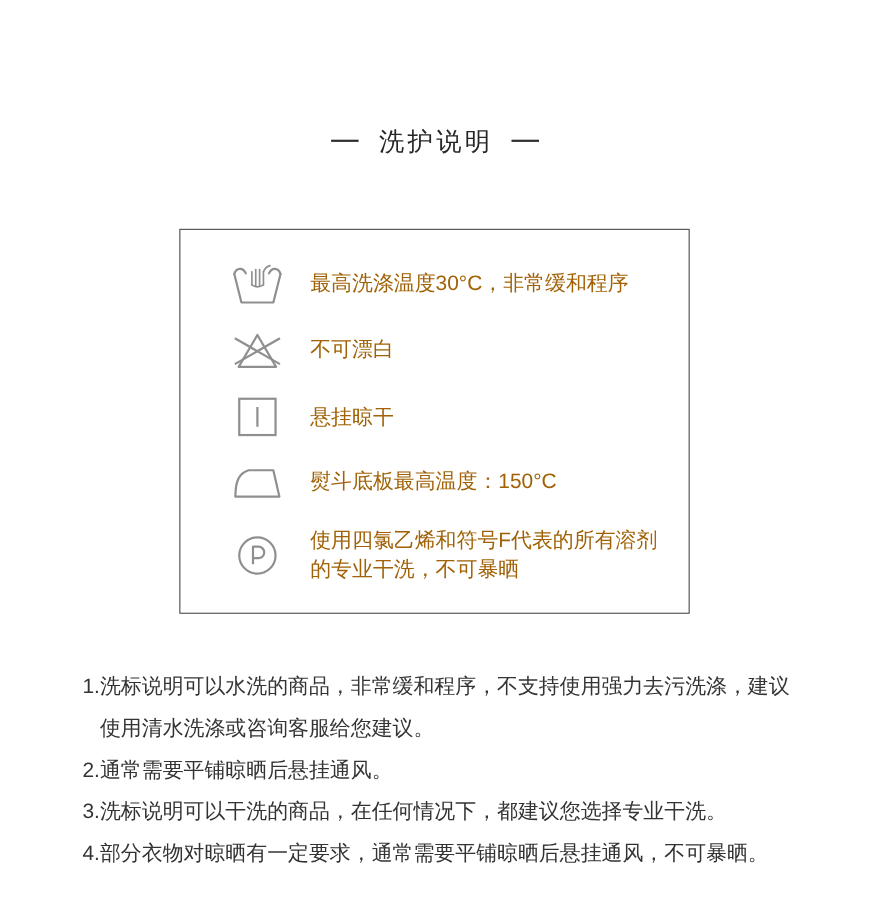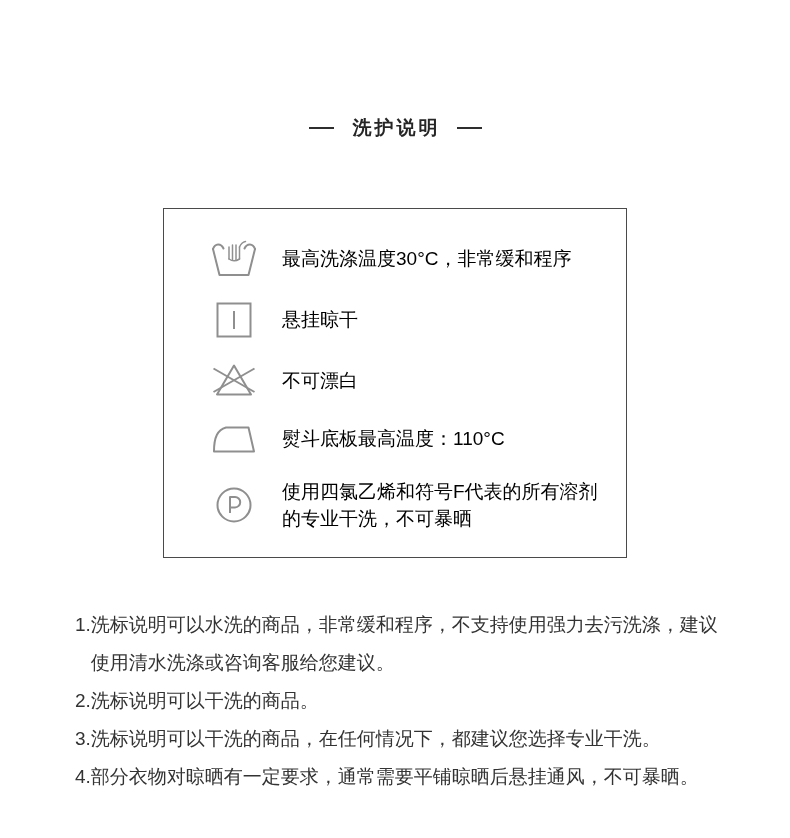--- a/index.html
+++ b/index.html
@@ -28,22 +28,22 @@
     justify-content: center;
     gap: 19px;
   }
   .title-dash {
     width: 25px;
     height: 2px;
     background: #2e2e2e;
   }
   .page-title {
     margin: 0;
-    font-size: 19px;
-    font-weight: 700;
+    font-size: 23px;
+    font-weight: 400;
     color: #262626;
     letter-spacing: 3px;
     margin-right: -3px; 
     line-height: 40px;
     white-space: nowrap;
   }
 
   
   .care-box {
     position: absolute;
@@ -70,21 +70,21 @@
     justify-content: center;
   }
   .care-icon svg {
     display: block;
   }
   .care-label {
     margin-left: 24px;
     max-width: 324px;
     font-size: 19px;
     line-height: 27px;
-    color: #000000;
+    color: #a16207;
   }
 
   
   .notes {
     position: absolute;
     left: 75px;
     top: 606px;
     width: 658px;
   }
   .note-item {
@@ -128,46 +128,46 @@
             <path d="M29.5,9 C31,5.5 33,4 35.5,3.5"></path>
             <path d="M19,21 Q24,24.5 29.5,21"></path>
           </g>
         </svg>
       </span>
       <span class="care-label">最高洗涤温度30°C，非常缓和程序</span>
     </div>
 
     <div class="care-row">
       <span class="care-icon">
-        <svg width="40" height="40" viewBox="0 0 40 40" fill="none" stroke="#8f8f8f" stroke-width="2">
-          <rect x="3.5" y="3.5" width="33" height="33"></rect>
-          <path d="M20,11 L20,29"></path>
-        </svg>
-      </span>
-      <span class="care-label">悬挂晾干</span>
-    </div>
-
-    <div class="care-row">
-      <span class="care-icon">
         <svg width="46" height="38" viewBox="0 0 46 38" fill="none" stroke="#8f8f8f" stroke-width="2" stroke-linejoin="round">
           <path d="M23,4.5 L6,33.5 H40 Z"></path>
           <path d="M2.5,7.5 L43.5,31"></path>
           <path d="M43.5,7.5 L2.5,31"></path>
         </svg>
       </span>
       <span class="care-label">不可漂白</span>
     </div>
 
     <div class="care-row">
       <span class="care-icon">
+        <svg width="40" height="40" viewBox="0 0 40 40" fill="none" stroke="#8f8f8f" stroke-width="2">
+          <rect x="3.5" y="3.5" width="33" height="33"></rect>
+          <path d="M20,11 L20,29"></path>
+        </svg>
+      </span>
+      <span class="care-label">悬挂晾干</span>
+    </div>
+
+    <div class="care-row">
+      <span class="care-icon">
         <svg width="48" height="36" viewBox="0 0 48 36" fill="none" stroke="#8f8f8f" stroke-width="2" stroke-linejoin="round">
           <path d="M16,6.5 H38.5 L44,30.5 H4 C4,16 7.5,9 16,6.5 Z"></path>
         </svg>
       </span>
-      <span class="care-label">熨斗底板最高温度：110°C</span>
+      <span class="care-label">熨斗底板最高温度：150°C</span>
     </div>
 
     <div class="care-row">
       <span class="care-icon">
         <svg width="42" height="42" viewBox="0 0 42 42" fill="none" stroke="#8f8f8f" stroke-width="2" stroke-linejoin="round">
           <circle cx="21" cy="21" r="16.5"></circle>
           <path d="M17,29 V13 H22 A5.2,5.2 0 0 1 22,23.4 H17"></path>
         </svg>
       </span>
       <span class="care-label">使用四氯乙烯和符号F代表的所有溶剂的专业干洗，不可暴晒</span>
@@ -175,21 +175,21 @@
 
   </div>
 
   <div class="notes">
     <div class="note-item">
       <span class="note-num">1.</span>
       <span class="note-text">洗标说明可以水洗的商品，非常缓和程序，不支持使用强力去污洗涤，建议使用清水洗涤或咨询客服给您建议。</span>
     </div>
     <div class="note-item">
       <span class="note-num">2.</span>
-      <span class="note-text">洗标说明可以干洗的商品。</span>
+      <span class="note-text">通常需要平铺晾晒后悬挂通风。</span>
     </div>
     <div class="note-item">
       <span class="note-num">3.</span>
       <span class="note-text">洗标说明可以干洗的商品，在任何情况下，都建议您选择专业干洗。</span>
     </div>
     <div class="note-item">
       <span class="note-num">4.</span>
       <span class="note-text">部分衣物对晾晒有一定要求，通常需要平铺晾晒后悬挂通风，不可暴晒。</span>
     </div>
   </div>

